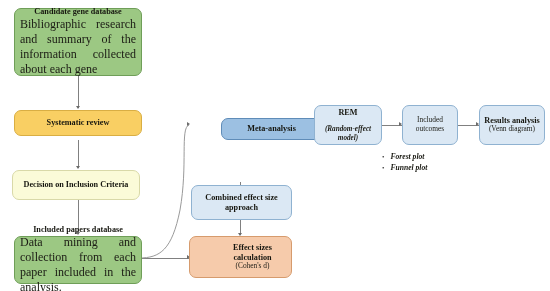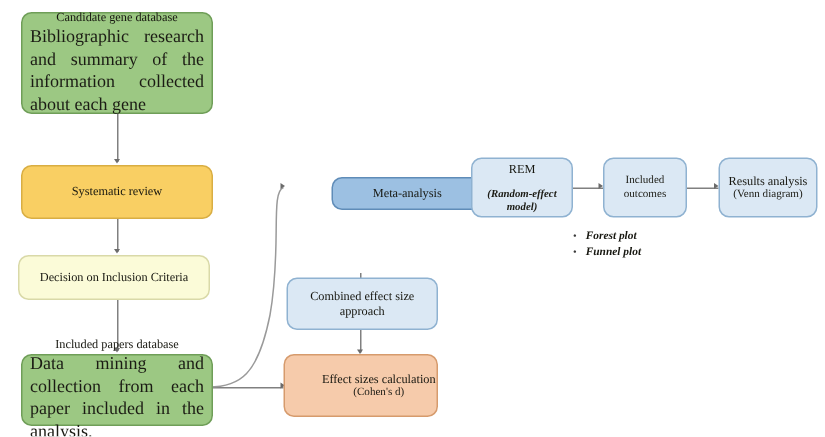--- a/index.html
+++ b/index.html
@@ -23,21 +23,21 @@
     border-radius: 7px;
     display: flex;
     flex-direction: column;
     align-items: center;
     justify-content: center;
     text-align: center;
     line-height: 1.18;
     z-index: 3;
   }
   .node .title {
-    font-weight: normal;
+    font-weight: bold;
     font-size: 8.2px;
     color: #16160f;
   }
   .node .sub-italic {
     font-size: 7.2px;
     font-style: italic;
     font-weight: bold;
     color: #1b1b14;
   }
   .node .sub-plain {
@@ -158,21 +158,21 @@
   <div class="arrow-right" style="left:399px; top:122.4px;"></div>
 
   <div class="line hline" style="left:458px; top:125px; width:21px;"></div>
   <div class="arrow-right" style="left:476px; top:122.4px;"></div>
 
   <div class="node green" style="left:14px; top:8px; width:128px; height:68px;">
     <div class="title wide">Candidate gene database</div>
     <div class="justify-body">Bibliographic research and summary of the information collected about each gene</div>
   </div>
 
-  <div class="node amber" style="left:14px; top:110px; width:128px; height:36px;">
+  <div class="node amber" style="left:14px; top:110px; width:128px; height:26px;">
     <div class="title">Systematic review</div>
   </div>
 
   <div class="node cream" style="left:12px; top:170px; width:128px; height:30px;">
     <div class="title">Decision on Inclusion Criteria</div>
   </div>
 
   <div class="node green" style="left:14px; top:236px; width:128px; height:48px;">
     <div class="title wide">Included papers database</div>
     <div class="justify-body">Data mining and collection from each paper included in the analysis.</div>

